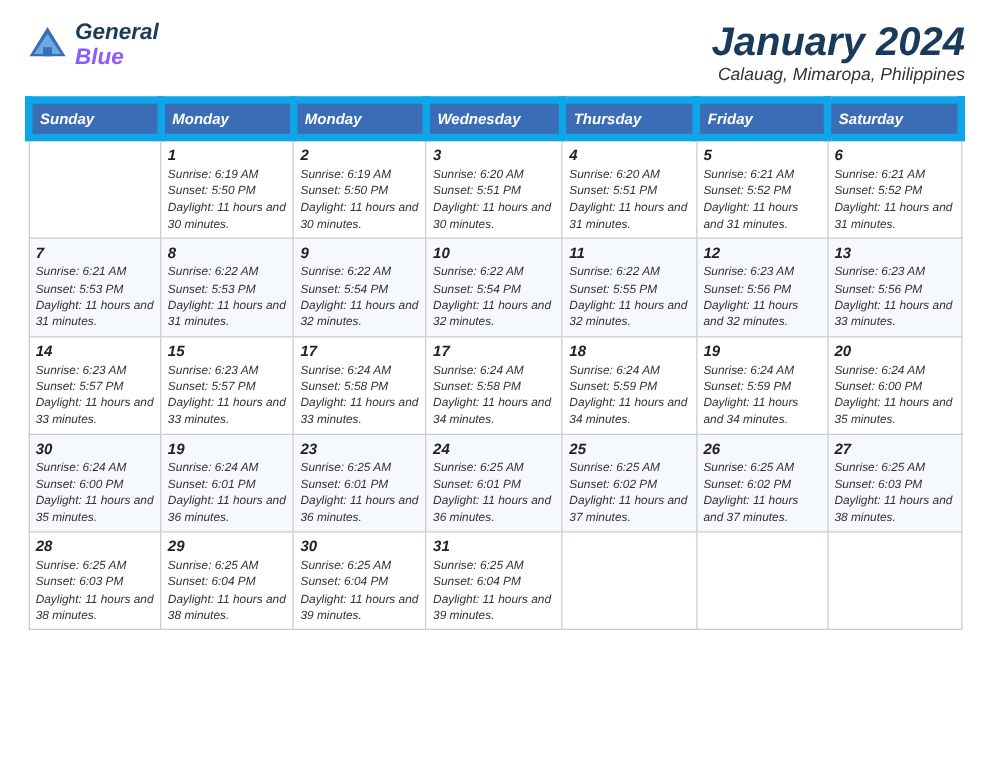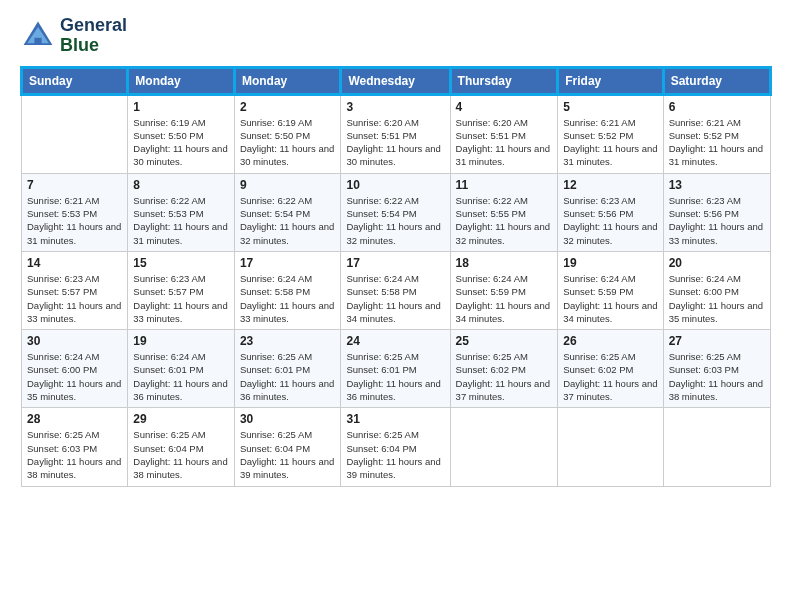--- a/index.html
+++ b/index.html
@@ -8,20 +8,21 @@
       background: #fff;
       width: 792px;
       height: 612px;
       overflow: hidden;
     }
     .page {
       width: 792px;
       height: 612px;
       background: #fff;
       padding: 16px 20px 10px 20px;
+      font-style: italic;
     }
     .header {
       display: flex;
       justify-content: space-between;
       align-items: flex-start;
       margin-bottom: 10px;
     }
     .logo {
       display: flex;
       align-items: center;
@@ -58,21 +59,21 @@
       border-collapse: collapse;
       font-size: 10px;
     }
     .calendar-table thead tr th {
       background: #3a6db5;
       color: #fff;
       text-align: left;
       padding: 5px 6px;
       font-size: 12px;
       font-weight: bold;
-      border: 3px solid #0ea5e9;
+      border: 6px solid #0ea5e9;
     }
     .calendar-table tbody tr td {
       border: 1px solid #ccc;
       vertical-align: top;
       padding: 4px 5px;
       width: 113px;
       min-height: 70px;
       background: #fff;
     }
     .calendar-table tbody tr:nth-child(even) td {
@@ -100,22 +101,26 @@
 <div class="page">
   <div class="header">
     <div class="logo">
       <svg class="logo-icon" viewBox="0 0 40 40">
         <polygon points="20,4 36,30 4,30" fill="#3a6db5"></polygon>
         <polygon points="20,10 32,28 8,28" fill="#6aaae0"></polygon>
         <rect x="16" y="22" width="8" height="8" fill="#3a6db5"></rect>
       </svg>
       <div class="logo-text">
         <div>General</div>
-        <div><span style="color:#14532d">Blue</span></div>
+        <div><span style="color:#8b5cf6">Blue</span></div>
       </div>
+    </div>
+    <div class="title-block">
+      <div class="month-title">January 2024</div>
+      <div class="location">Calauag, Mimaropa, Philippines</div>
     </div>
   </div>
 
   <table class="calendar-table">
     <thead>
       <tr>
         <th>Sunday</th>
         <th>Monday</th>
         <th>Monday</th>
         <th>Wednesday</th>

